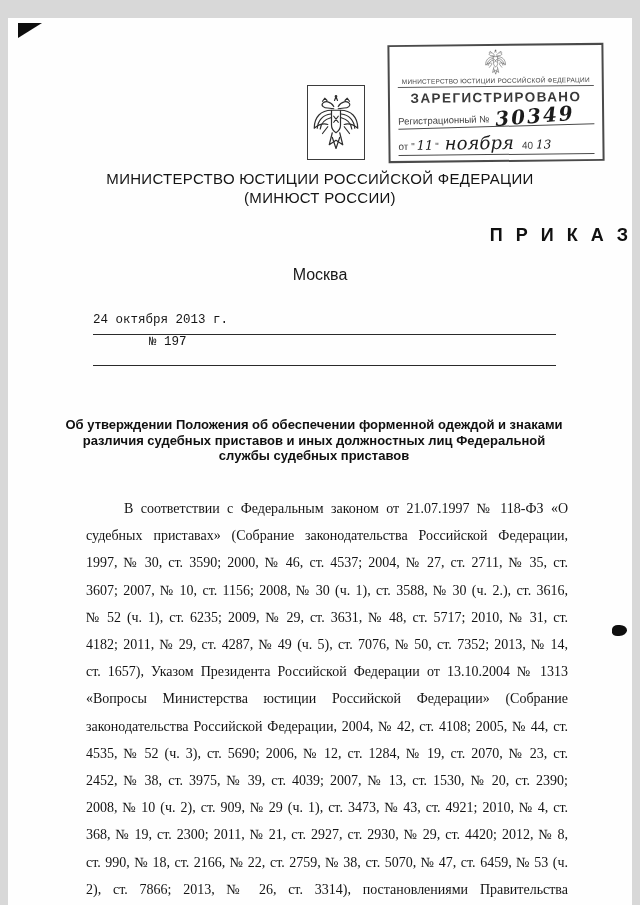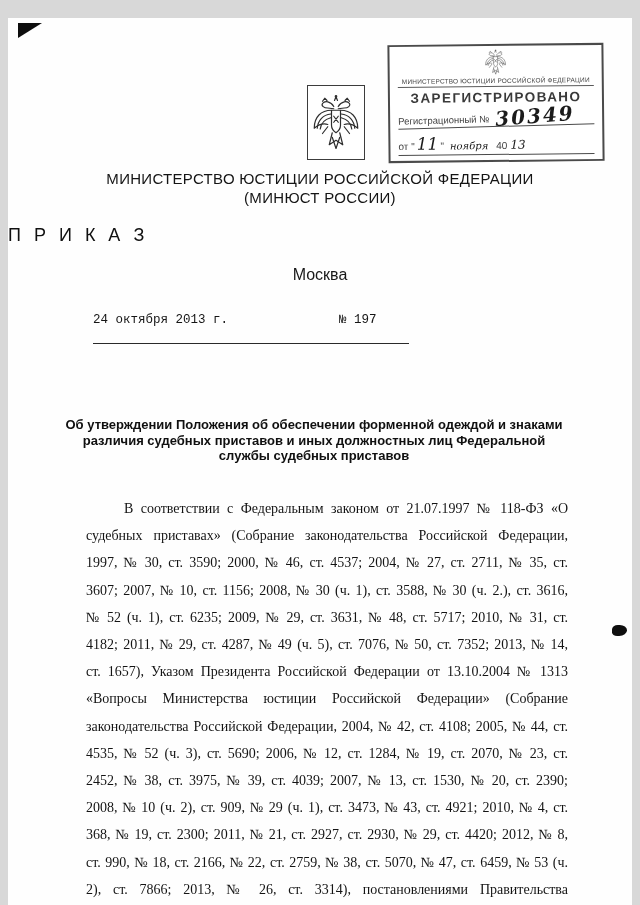--- a/index.html
+++ b/index.html
@@ -35,45 +35,45 @@
   .stamp-top { display:flex; flex-direction:column; align-items:center; }
   .stamp-eagle { width:22px; height:27px; color:#555; }
   .stamp-ministry { font-size:6.5px; letter-spacing:0.2px; white-space:nowrap; margin-top:1px; color:#4a4a4a; }
   .stamp-rule { border-top:1px solid #5a5a5a; margin-top:2px; width:100%; }
   .stamp-registered { font-size:13.5px; font-weight:bold; letter-spacing:1.4px; margin-top:3px; text-align:center; white-space:nowrap; color:#3a3a3a; }
   .stamp-regline { display:flex; align-items:flex-end; border-bottom:1.3px solid #4a4a4a; transform:rotate(-1deg); min-height:22px; }
   .stamp-reg-label { font-size:9.5px; padding-bottom:2px; white-space:nowrap; }
   .handwriting { font-family:"DejaVu Serif", serif; font-style:italic; color:#1b1b1b; }
   .stamp-reg-value { font-size:20px; line-height:18px; letter-spacing:2px; margin-left:6px; transform:rotate(-3deg); font-weight:bold; }
   .stamp-dateline { display:flex; align-items:baseline; margin-top:auto; border-bottom:1.3px solid #4a4a4a; font-size:10px; padding-bottom:1px; white-space:nowrap; }
-  .stamp-date-day { font-size:17px; margin:0 2px; }
-  .stamp-date-month { font-size:10px; margin:0 8px 0 6px; }
+  .stamp-date-day { font-size:13px; margin:0 2px; }
+  .stamp-date-month { font-size:18px; margin:0 8px 0 6px; }
   .stamp-date-year-written { font-size:12px; margin-left:3px; }
 
   
   .ministry-header {
     position:absolute; top:151px; left:0; right:0; text-align:center;
     font-family:"Liberation Sans", sans-serif; font-size:15px; line-height:19px;
     color:#141414; letter-spacing:0.3px;
   }
   .doc-type {
-    position:absolute; top:207px; left:0; right:0; text-align:left;
-    font-family:"Liberation Sans", sans-serif; font-size:18px; font-weight:normal;
+    position:absolute; top:207px; left:0; right:0; text-align:right;
+    font-family:"Liberation Sans", sans-serif; font-size:18px; font-weight:bold;
     letter-spacing:4px; color:#101010;
   }
   .city {
     position:absolute; top:248px; left:0; right:0; text-align:center;
     font-family:"Liberation Sans", sans-serif; font-size:16px; color:#181818;
   }
 
   
   .date-row {
     position:absolute; top:295px; left:85px; right:76px;
-    display:flex; justify-content:flex-start;
-    font-family:"Liberation Mono", monospace; font-size:12.5px; color:#151515;
+    display:flex; justify-content:center;
+    font-family:"Liberation Mono", monospace; font-size:12.5px; color:#151515;flex-direction:column;
   }
   .date-left  { border-bottom:1.3px solid #2a2a2a; padding:0 55px 7px 0; white-space:nowrap; }
   .date-right { border-bottom:1.3px solid #2a2a2a; padding:0 32px 16px 56px; white-space:nowrap; }
 
   
   .order-title {
     position:absolute; top:399px; left:48px; right:60px; text-align:center;
     font-family:"Liberation Sans", sans-serif; font-weight:bold;
     font-size:13px; line-height:15.5px; color:#101010;
   }

